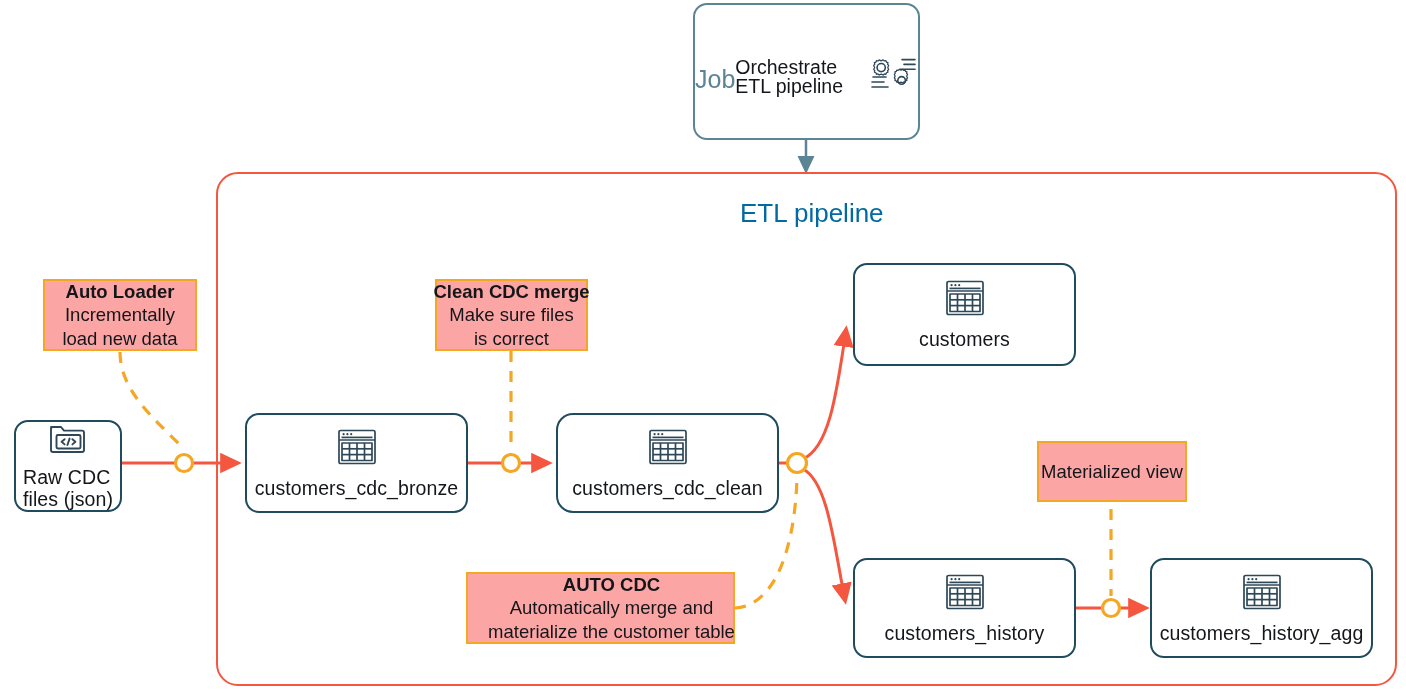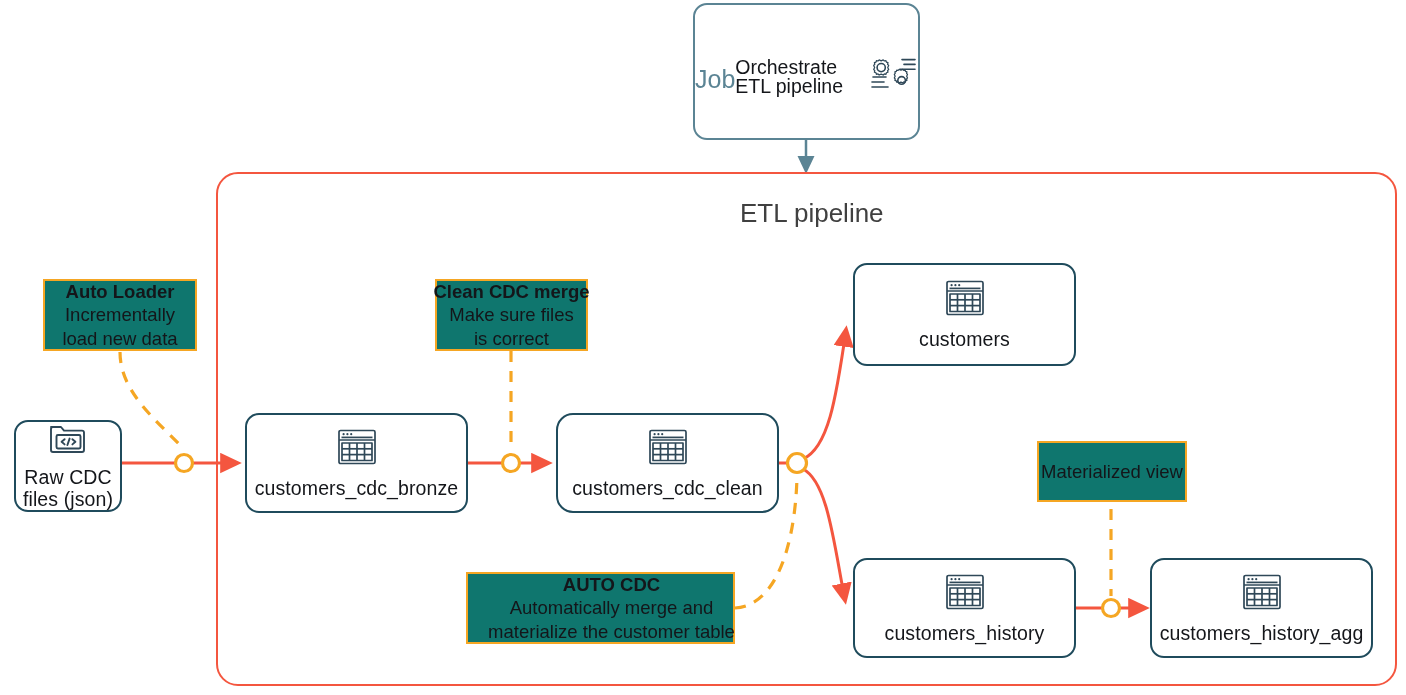--- a/index.html
+++ b/index.html
@@ -1,33 +1,33 @@
 <!DOCTYPE html>
 <html><head>
 <meta charset="utf-8">
 <style>
   html,body{margin:0;padding:0;background:#ffffff;}
   body{width:1406px;height:695px;font-family:"Liberation Sans",sans-serif;overflow:hidden;}
   #stage{position:relative;width:1406px;height:695px;background:#fff;}
   svg.layer{position:absolute;left:0;top:0;width:1406px;height:695px;overflow:visible;}
   .node{position:absolute;box-sizing:border-box;border:2.5px solid #1F4B5C;border-radius:14px;background:#fff;
         display:flex;flex-direction:column;align-items:center;justify-content:center;}
-  .node .nlabel{font-size:19.5px;color:#14161a;letter-spacing:.1px;line-height:1.15;text-align:center;}
+  .node .nlabel{font-size:19.5px;color:#14161a;letter-spacing:.1px;line-height:1.15;text-align:left;}
   .node .nicon{margin-bottom:6px;display:block;}
-  .note{position:absolute;box-sizing:border-box;border:2px solid #F5A623;background:#0f766e;
+  .note{position:absolute;box-sizing:border-box;border:2px solid #F5A623;background:#fca5a5;
         display:flex;flex-direction:column;align-items:center;justify-content:center;padding:6px 8px;}
   .note .t{font-size:18.5px;line-height:1.26;color:#14161a;text-align:center;white-space:nowrap;}
   .note .t.bold{font-weight:bold;}
   #job{position:absolute;box-sizing:border-box;border:2.5px solid #5B8494;border-radius:14px;background:#fff;
        display:flex;flex-direction:row;align-items:center;}
   #job .jtitle{font-size:25px;color:#5B8494;line-height:1;margin-top:16px;}
   #job .jsub{font-size:19.5px;color:#14161a;margin-top:11px;line-height:1;}
   #job .jicon{margin-top:9px;}
   #etlbox{position:absolute;box-sizing:border-box;border:2.5px solid #F4563F;border-radius:22px;background:transparent;}
-  #etltitle{position:absolute;font-size:26px;color:#404040;line-height:1;white-space:nowrap;}
+  #etltitle{position:absolute;font-size:26px;color:#0369a1;line-height:1;white-space:nowrap;}
 </style>
 </head>
 <body>
 
 <div id="stage">
 
   <svg class="layer" viewBox="0 0 1406 695">
     <defs>
       <marker id="arrRed" markerWidth="9" markerHeight="9" refX="5.6" refY="3.4" orient="auto">
         <path d="M0,0 L7.2,3.4 L0,6.8 Z" fill="#F4563F"></path>

